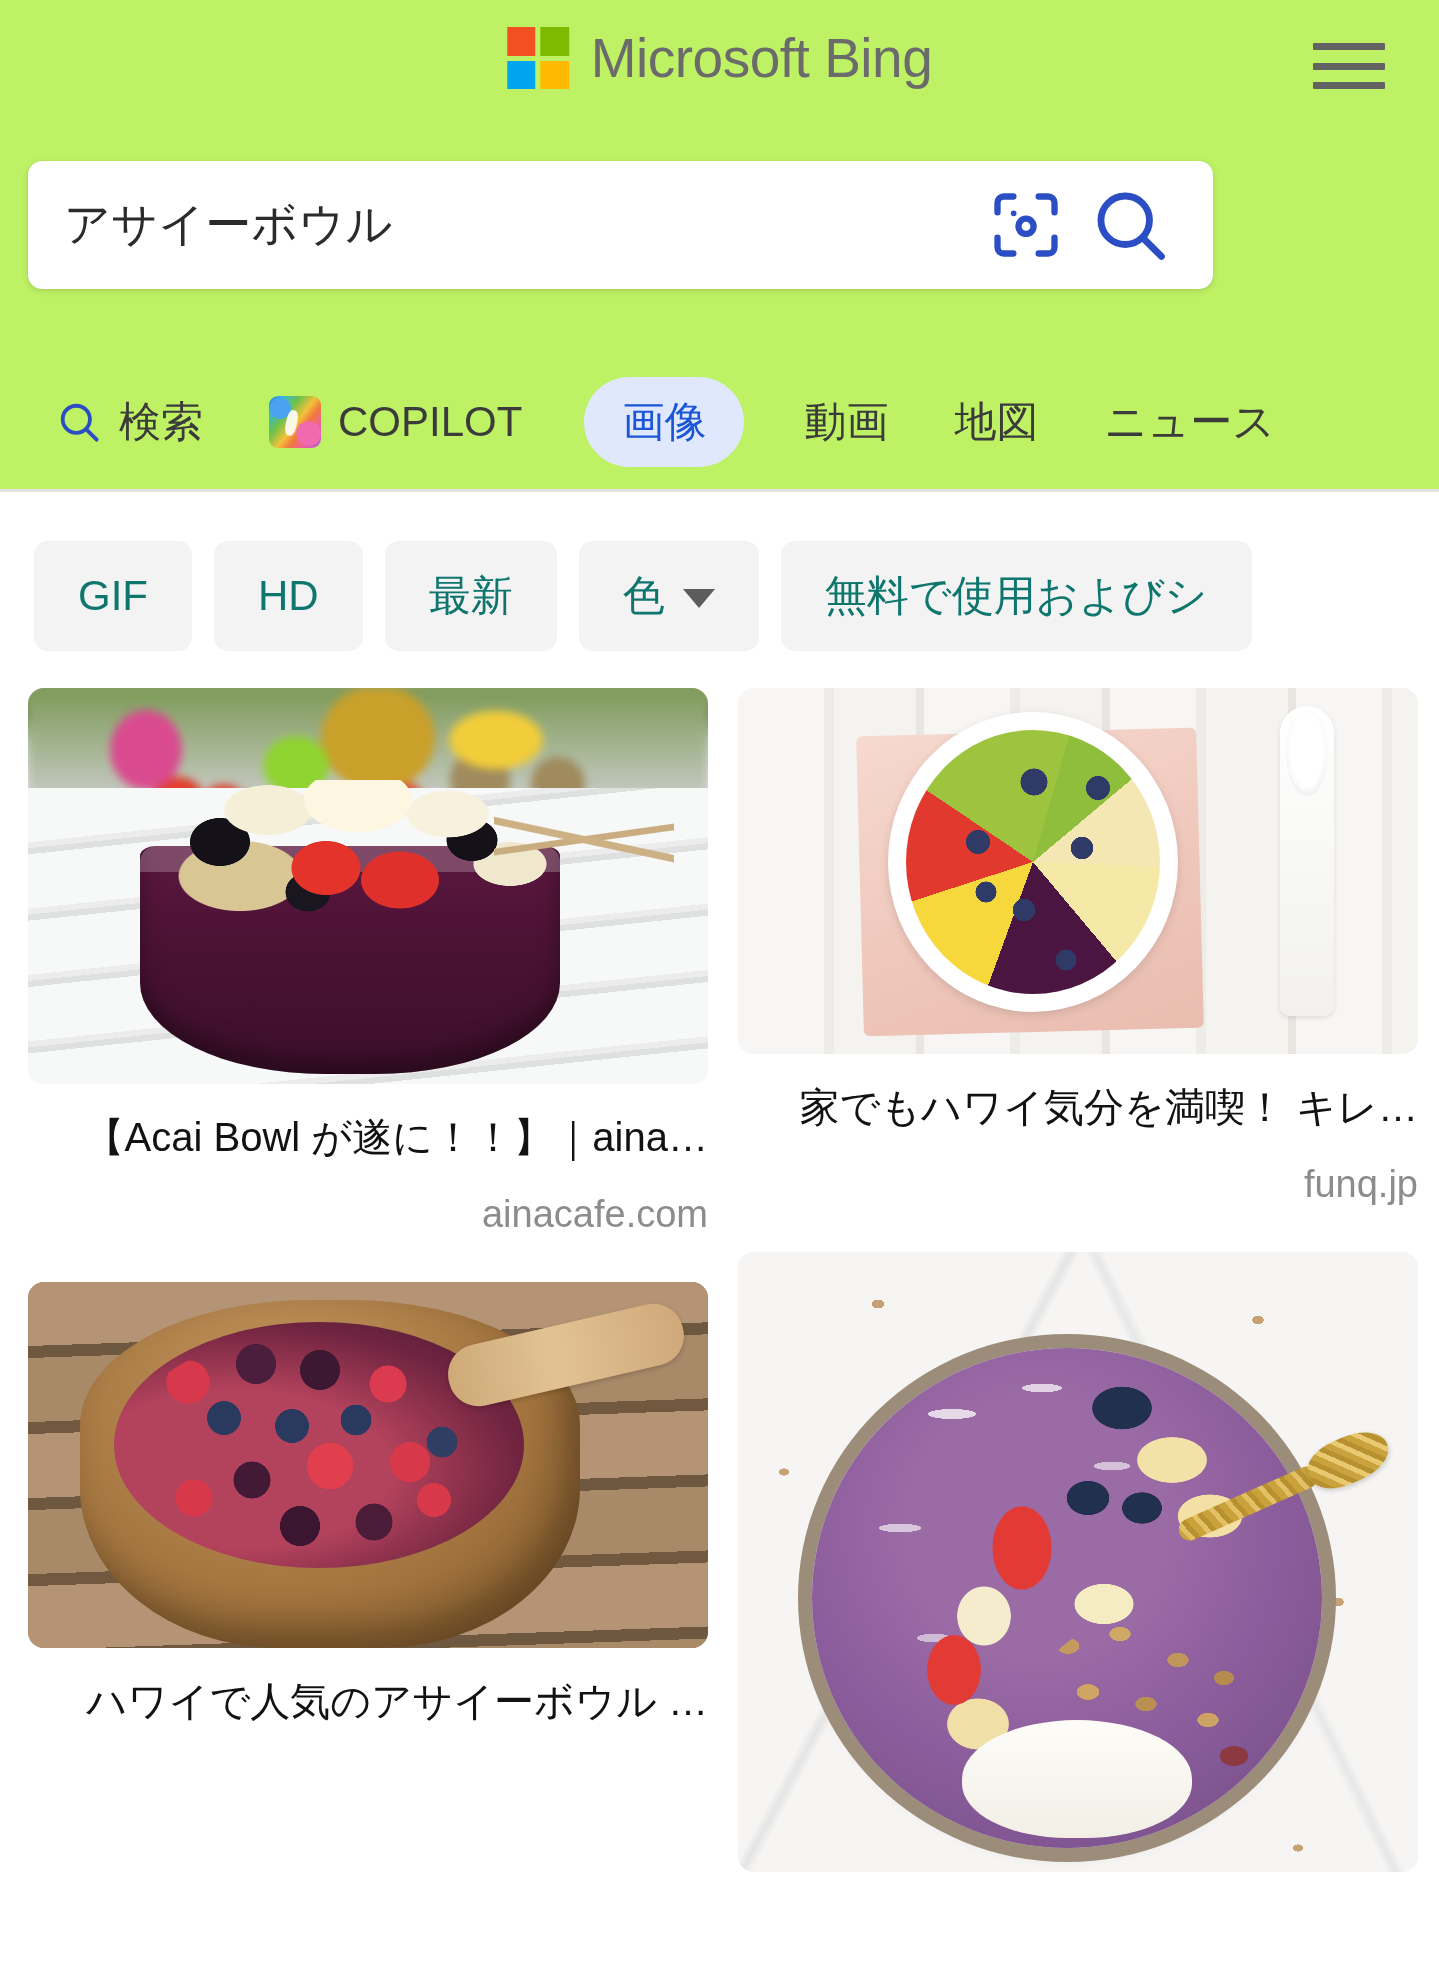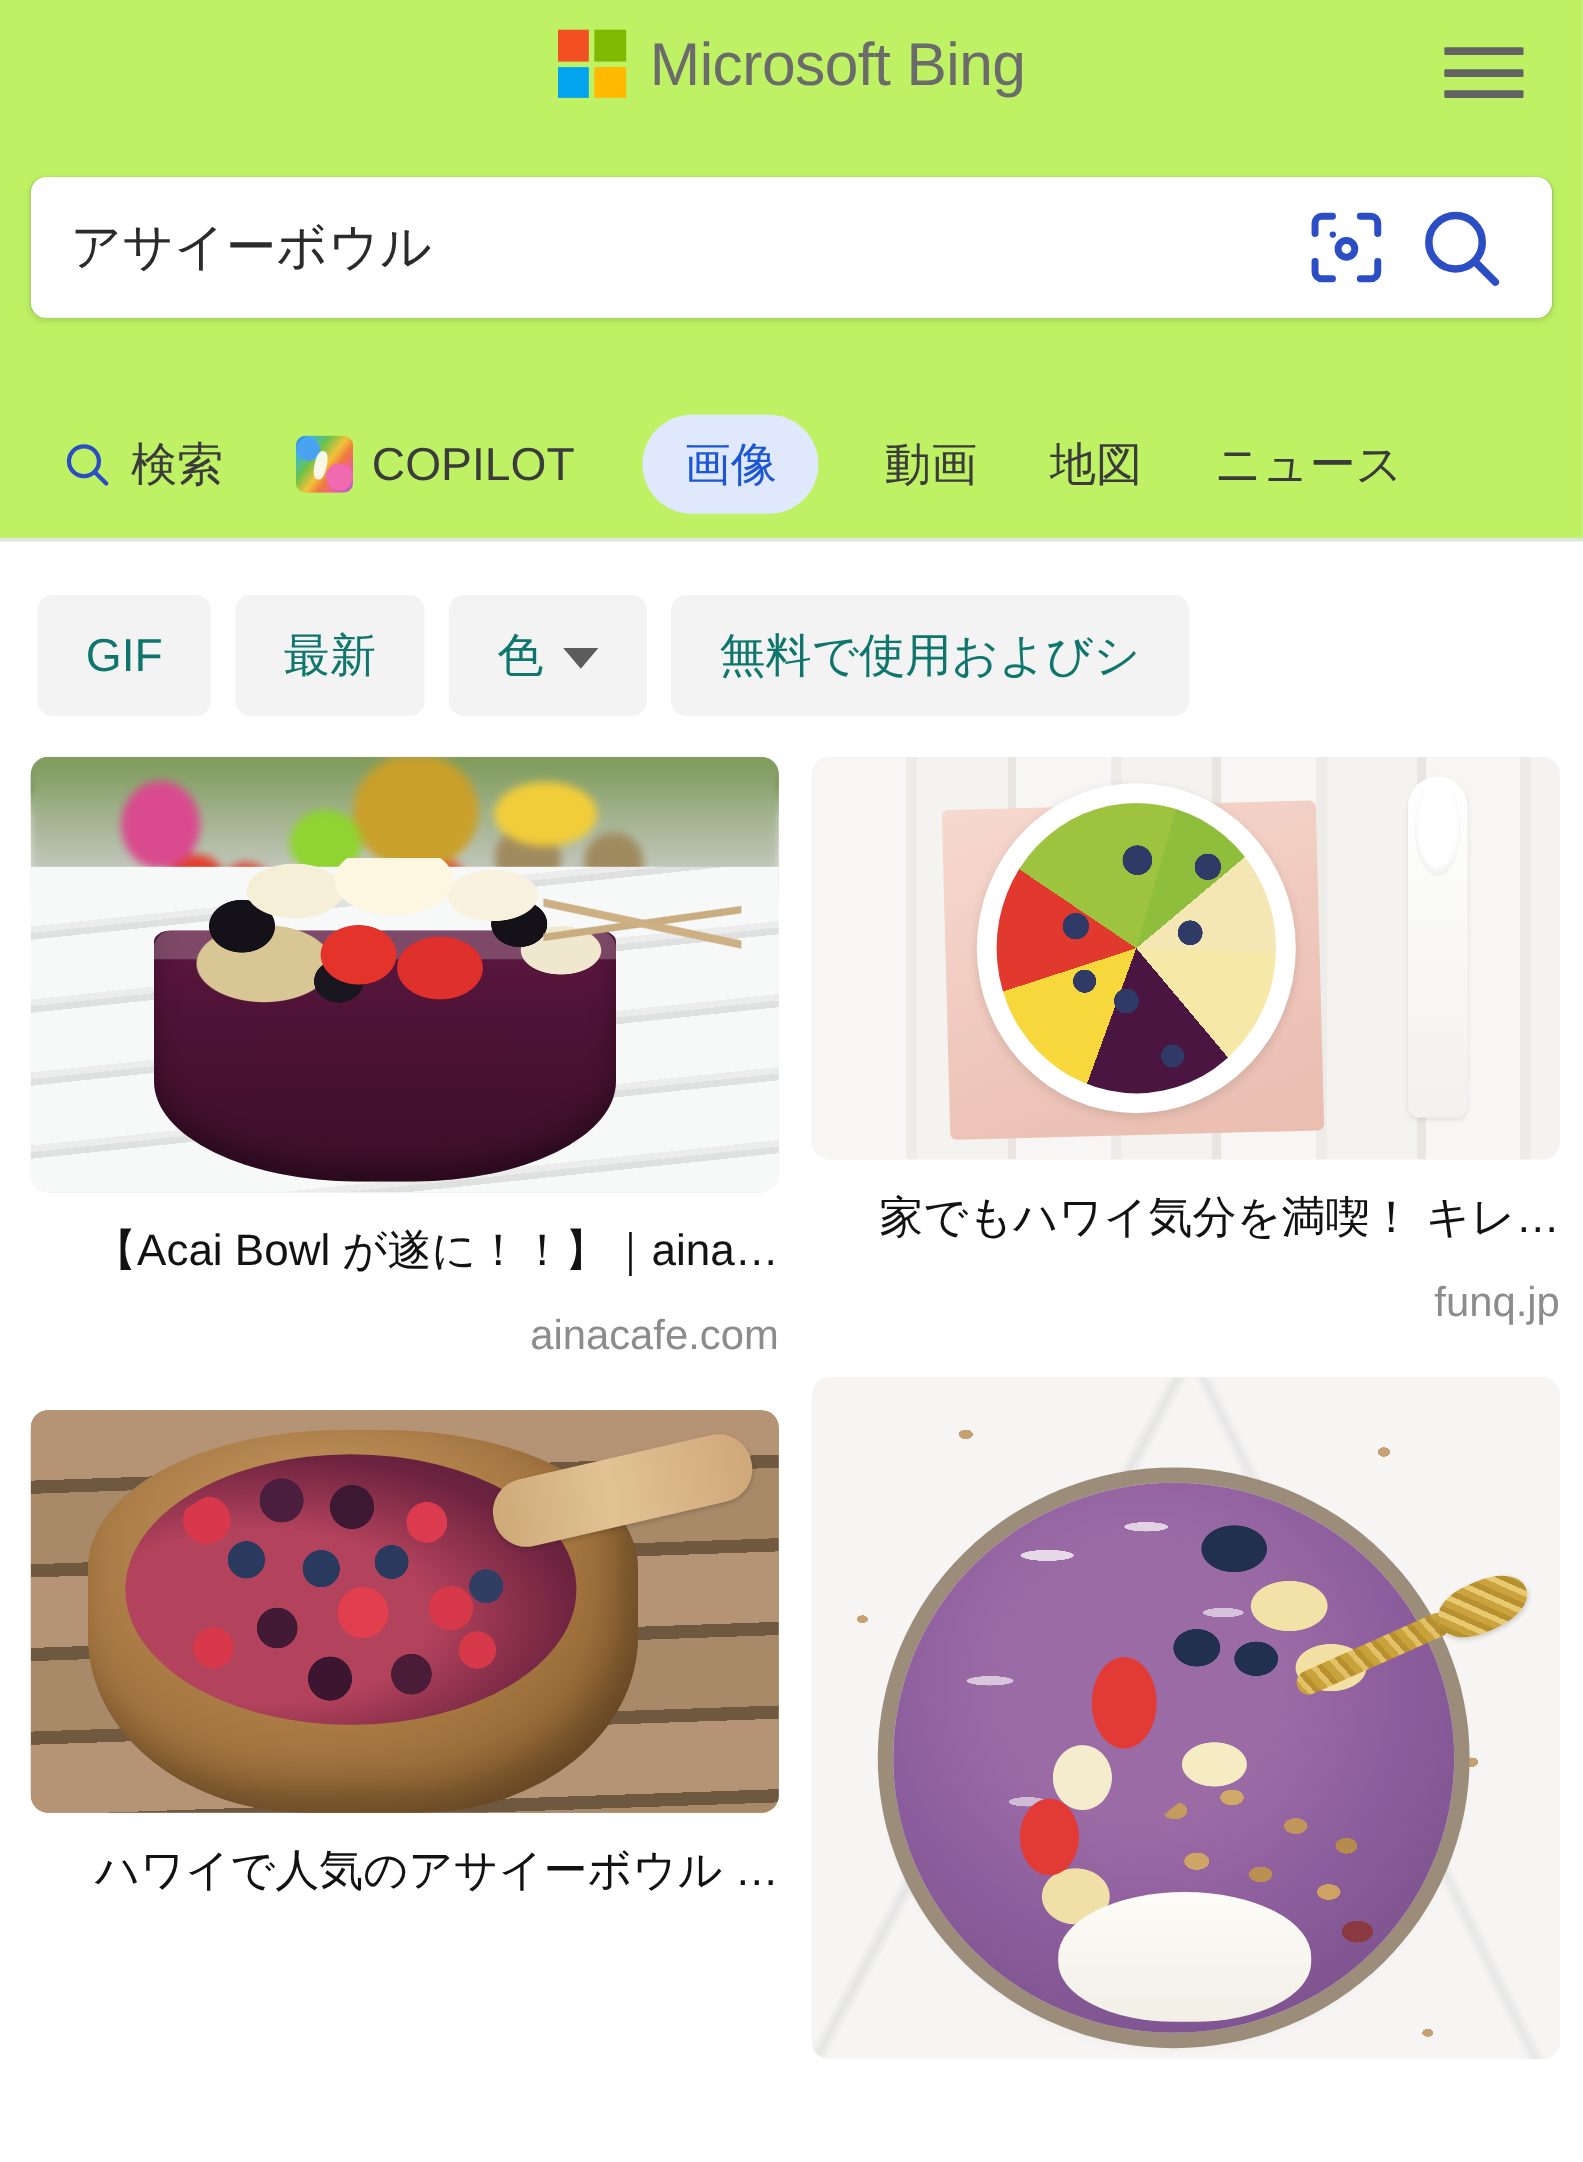--- a/index.html
+++ b/index.html
@@ -74,21 +74,21 @@
     height: 7px;
     background: #636363;
     border-radius: 1px;
   }
 
   
   .searchbox {
     position: absolute;
     left: 28px;
     top: 161px;
-    width: 1383px;
+    width: 1185px;
     height: 128px;
     background: #ffffff;
     border-radius: 14px;
     box-shadow: 0 2px 7px rgba(0,0,0,0.13), 0 0 1px rgba(0,0,0,0.16);
     display: flex;
     align-items: center;
   }
   .search-input {
     flex: 1;
     border: none;
@@ -599,20 +599,23 @@
       <span>ニュース</span>
     </div>
   </div>
 </div>
 
 <div class="chips-row">
   <div class="chip">
     <span>GIF</span>
   </div>
   <div class="chip">
+    <span>HD</span>
+  </div>
+  <div class="chip">
     <span>最新</span>
   </div>
   <div class="chip">
     <span>色</span>
     <span class="caret"></span>
   </div>
   <div class="chip">
     <span>無料で使用およびシ</span>
   </div>
 </div>

